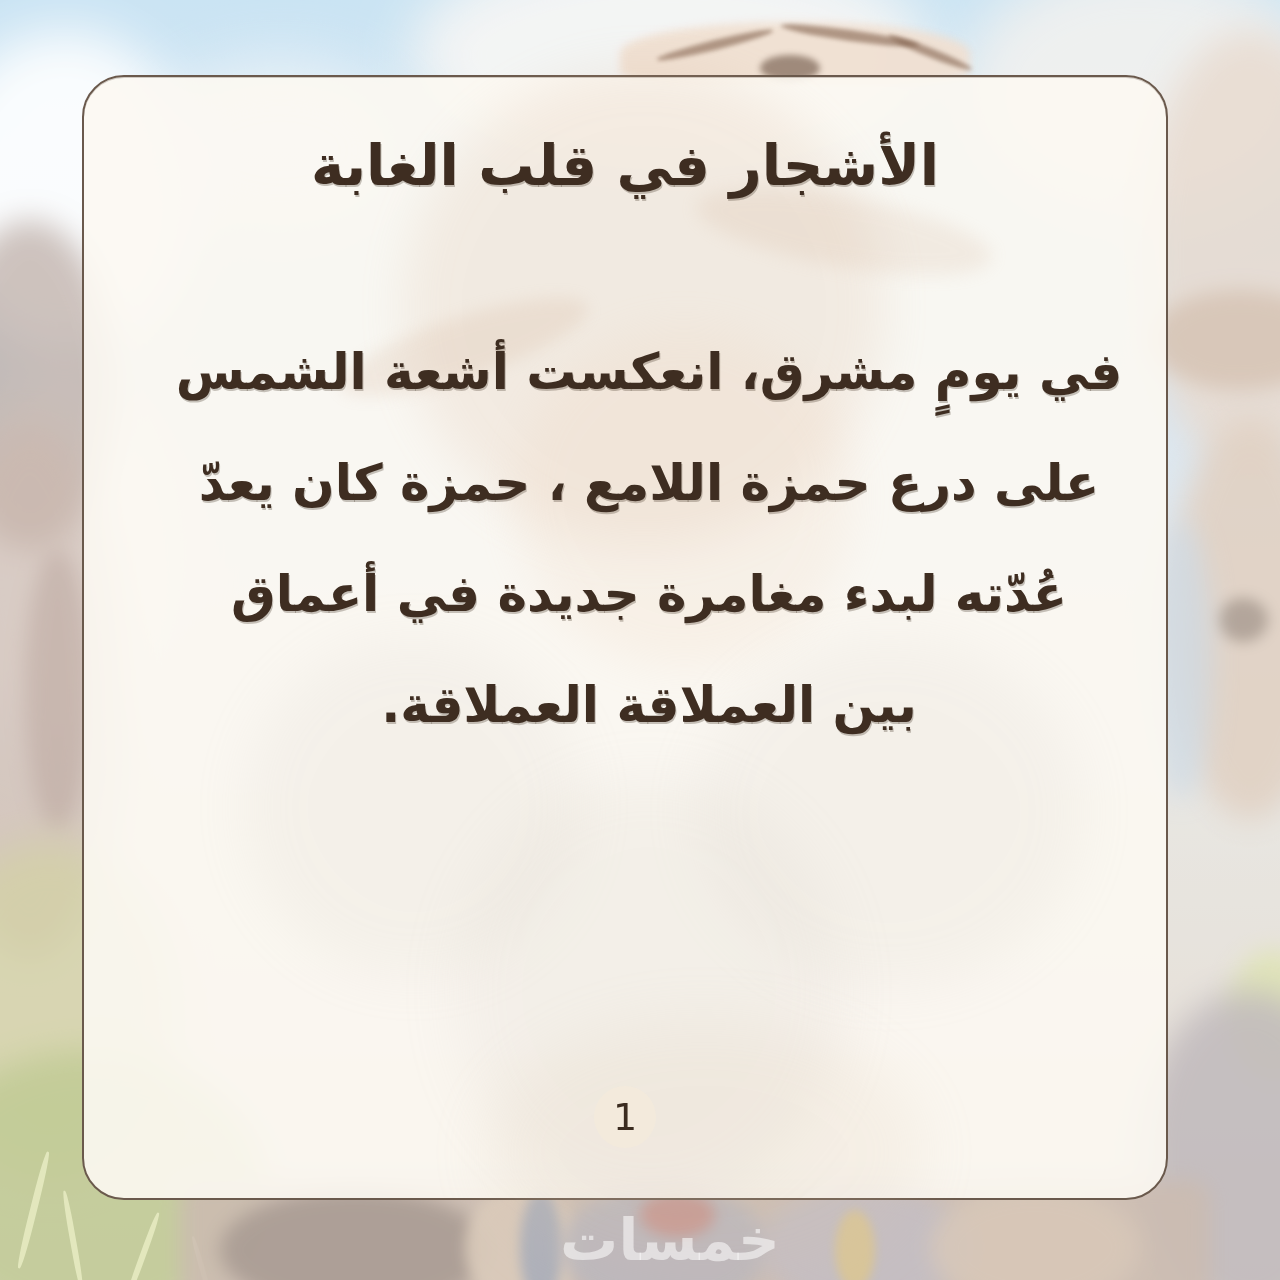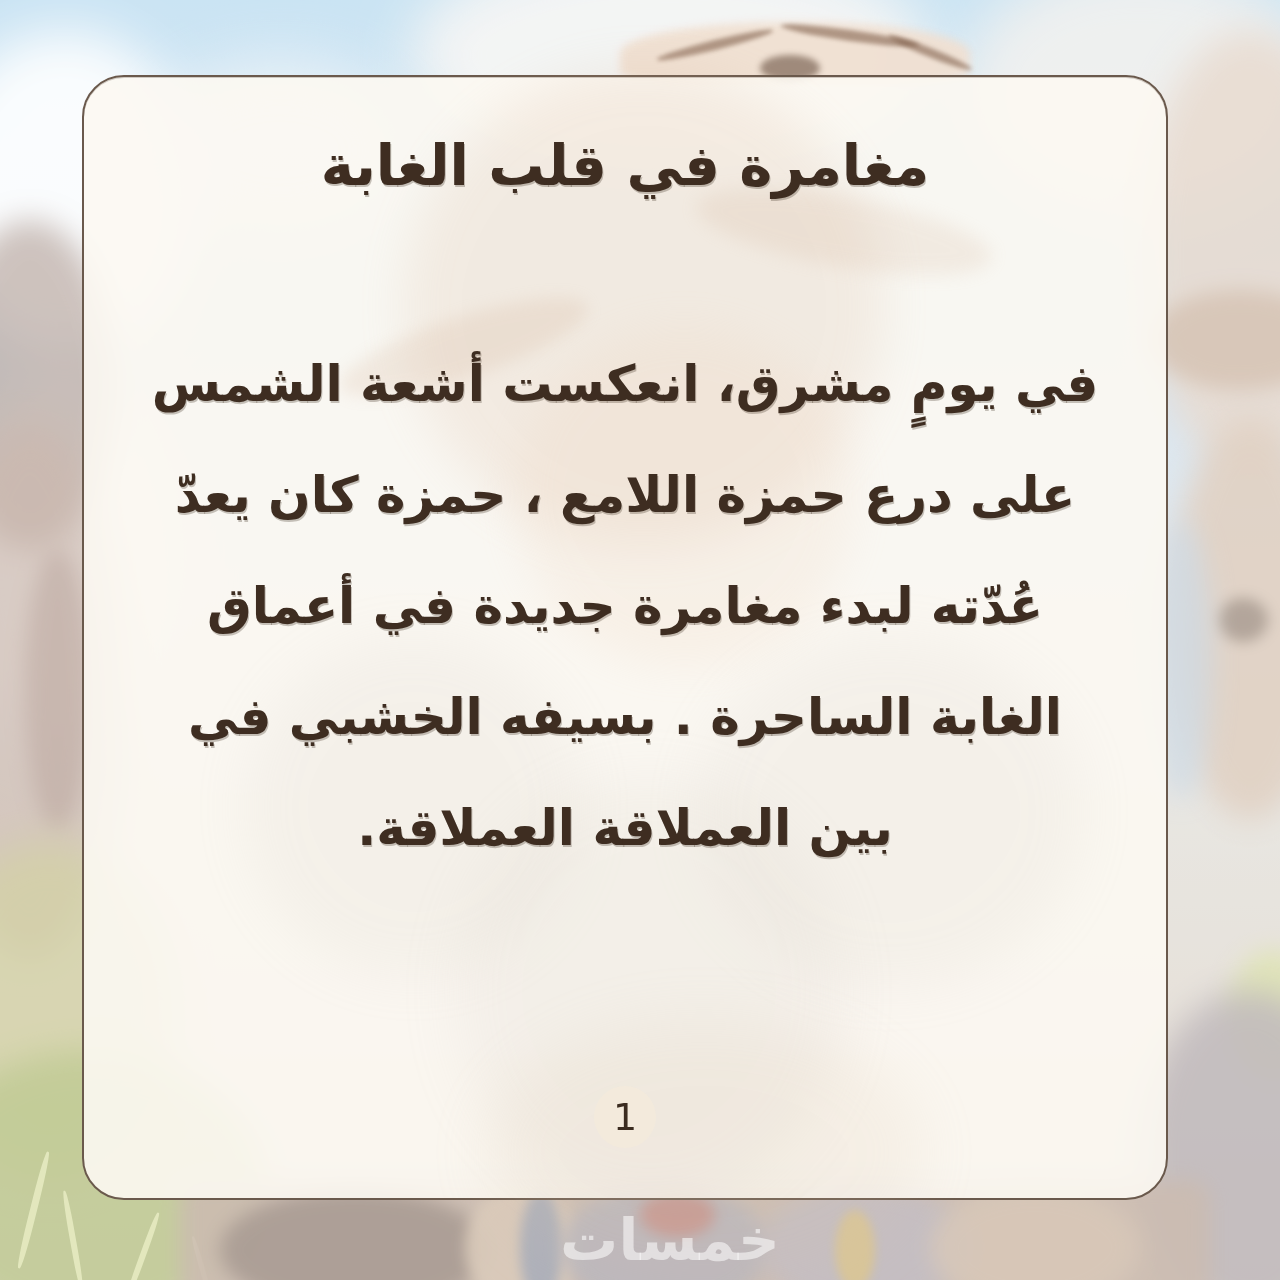--- a/index.html
+++ b/index.html
@@ -74,21 +74,21 @@
   .sh-shL{left:160px;top:560px;width:340px;height:340px;background:#cfc5bc;filter:blur(26px);opacity:.13;}
   .sh-shR{left:610px;top:560px;width:390px;height:350px;background:#cfc5bc;filter:blur(26px);opacity:.13;}
   .sh-chest{left:370px;top:700px;width:390px;height:430px;background:#c8beb6;filter:blur(28px);opacity:.12;}
   .sh-horse{left:400px;top:940px;width:440px;height:270px;background:#d9c4ab;filter:blur(28px);opacity:.14;}
   
   .card-title{
     position:absolute;top:50px;left:0;width:100%;text-align:center;
     font-size:56px;font-weight:bold;color:#3e2d21;line-height:78px;
     text-shadow:1px 2px 0 rgba(62,45,33,.28);
   }
-  .card-body{position:absolute;top:252px;left:0;width:100%;}
+  .card-body{position:absolute;top:240px;left:0;width:100%;padding-left:24px;}
   .story-line{
     width:100%;text-align:center;font-size:50px;font-weight:bold;color:#3e2d21;
     line-height:111px;height:111px;
     text-shadow:1px 2px 0 rgba(62,45,33,.28);
   }
   .page-badge{
     position:absolute;left:50%;top:1009px;transform:translateX(-50%);
     width:62px;height:62px;border-radius:50%;
     background:rgba(243,234,220,0.9);
     display:flex;align-items:center;justify-content:center;
@@ -146,26 +146,25 @@
 <div class="card">
   <div class="show sh-hair"></div>
   <div class="show sh-tuftA"></div>
   <div class="show sh-tuftB"></div>
   <div class="show sh-face"></div>
   <div class="show sh-shL"></div>
   <div class="show sh-shR"></div>
   <div class="show sh-chest"></div>
   <div class="show sh-horse"></div>
 
-  <div class="card-title">مغامرة في قلب الغابة</div>
+  <div class="card-title">الأشجار في قلب الغابة</div>
   <div class="card-body">
       <div class="story-line">في يومٍ مشرق، انعكست أشعة الشمس</div>
       <div class="story-line">على درع حمزة اللامع ، حمزة كان يعدّ</div>
       <div class="story-line">عُدّته لبدء مغامرة جديدة في أعماق</div>
-      <div class="story-line">الغابة الساحرة . بسيفه الخشبي في</div>
       <div class="story-line">بين العملاقة العملاقة.</div>
     </div>
 
   <div class="page-badge">
     <span class="page-num">1</span>
   </div>
 </div>
 
 <div class="watermark">خمسات</div>
 

